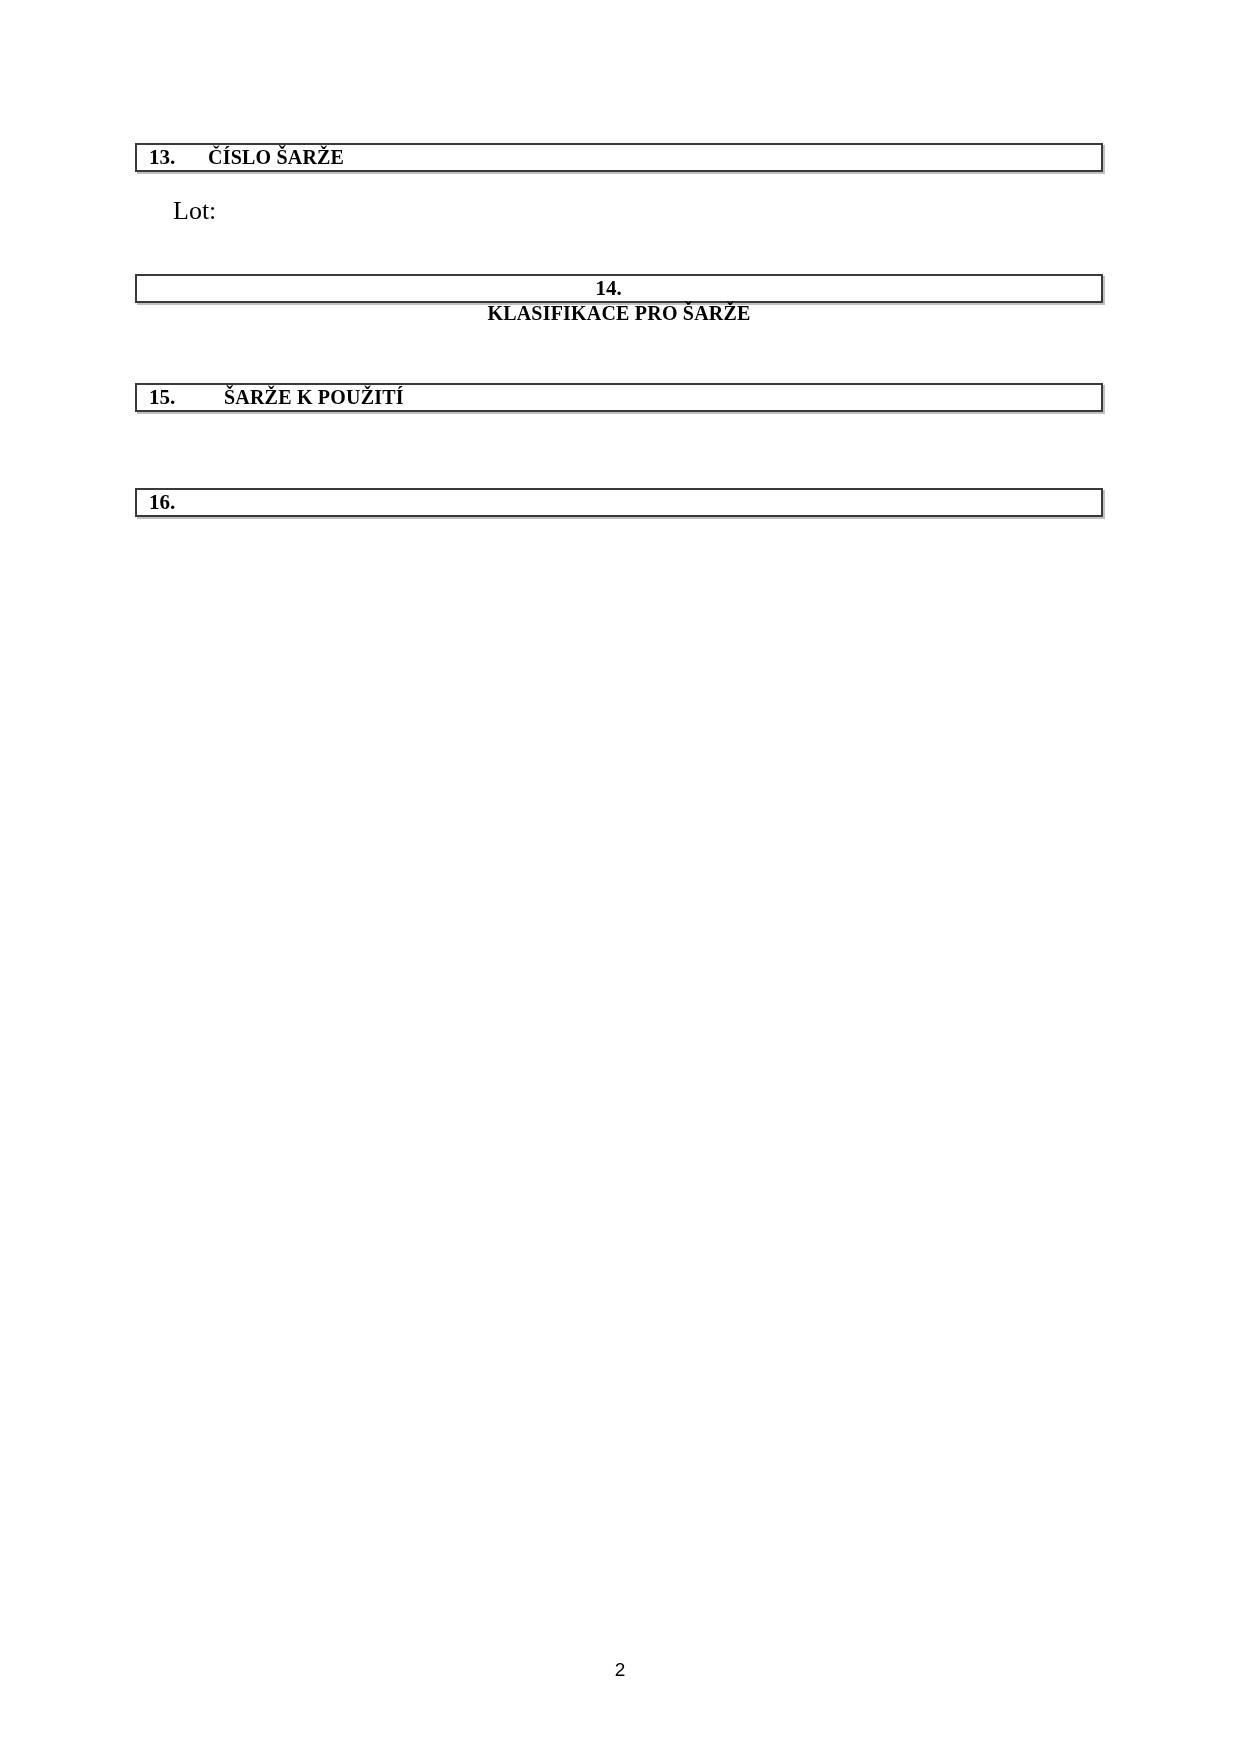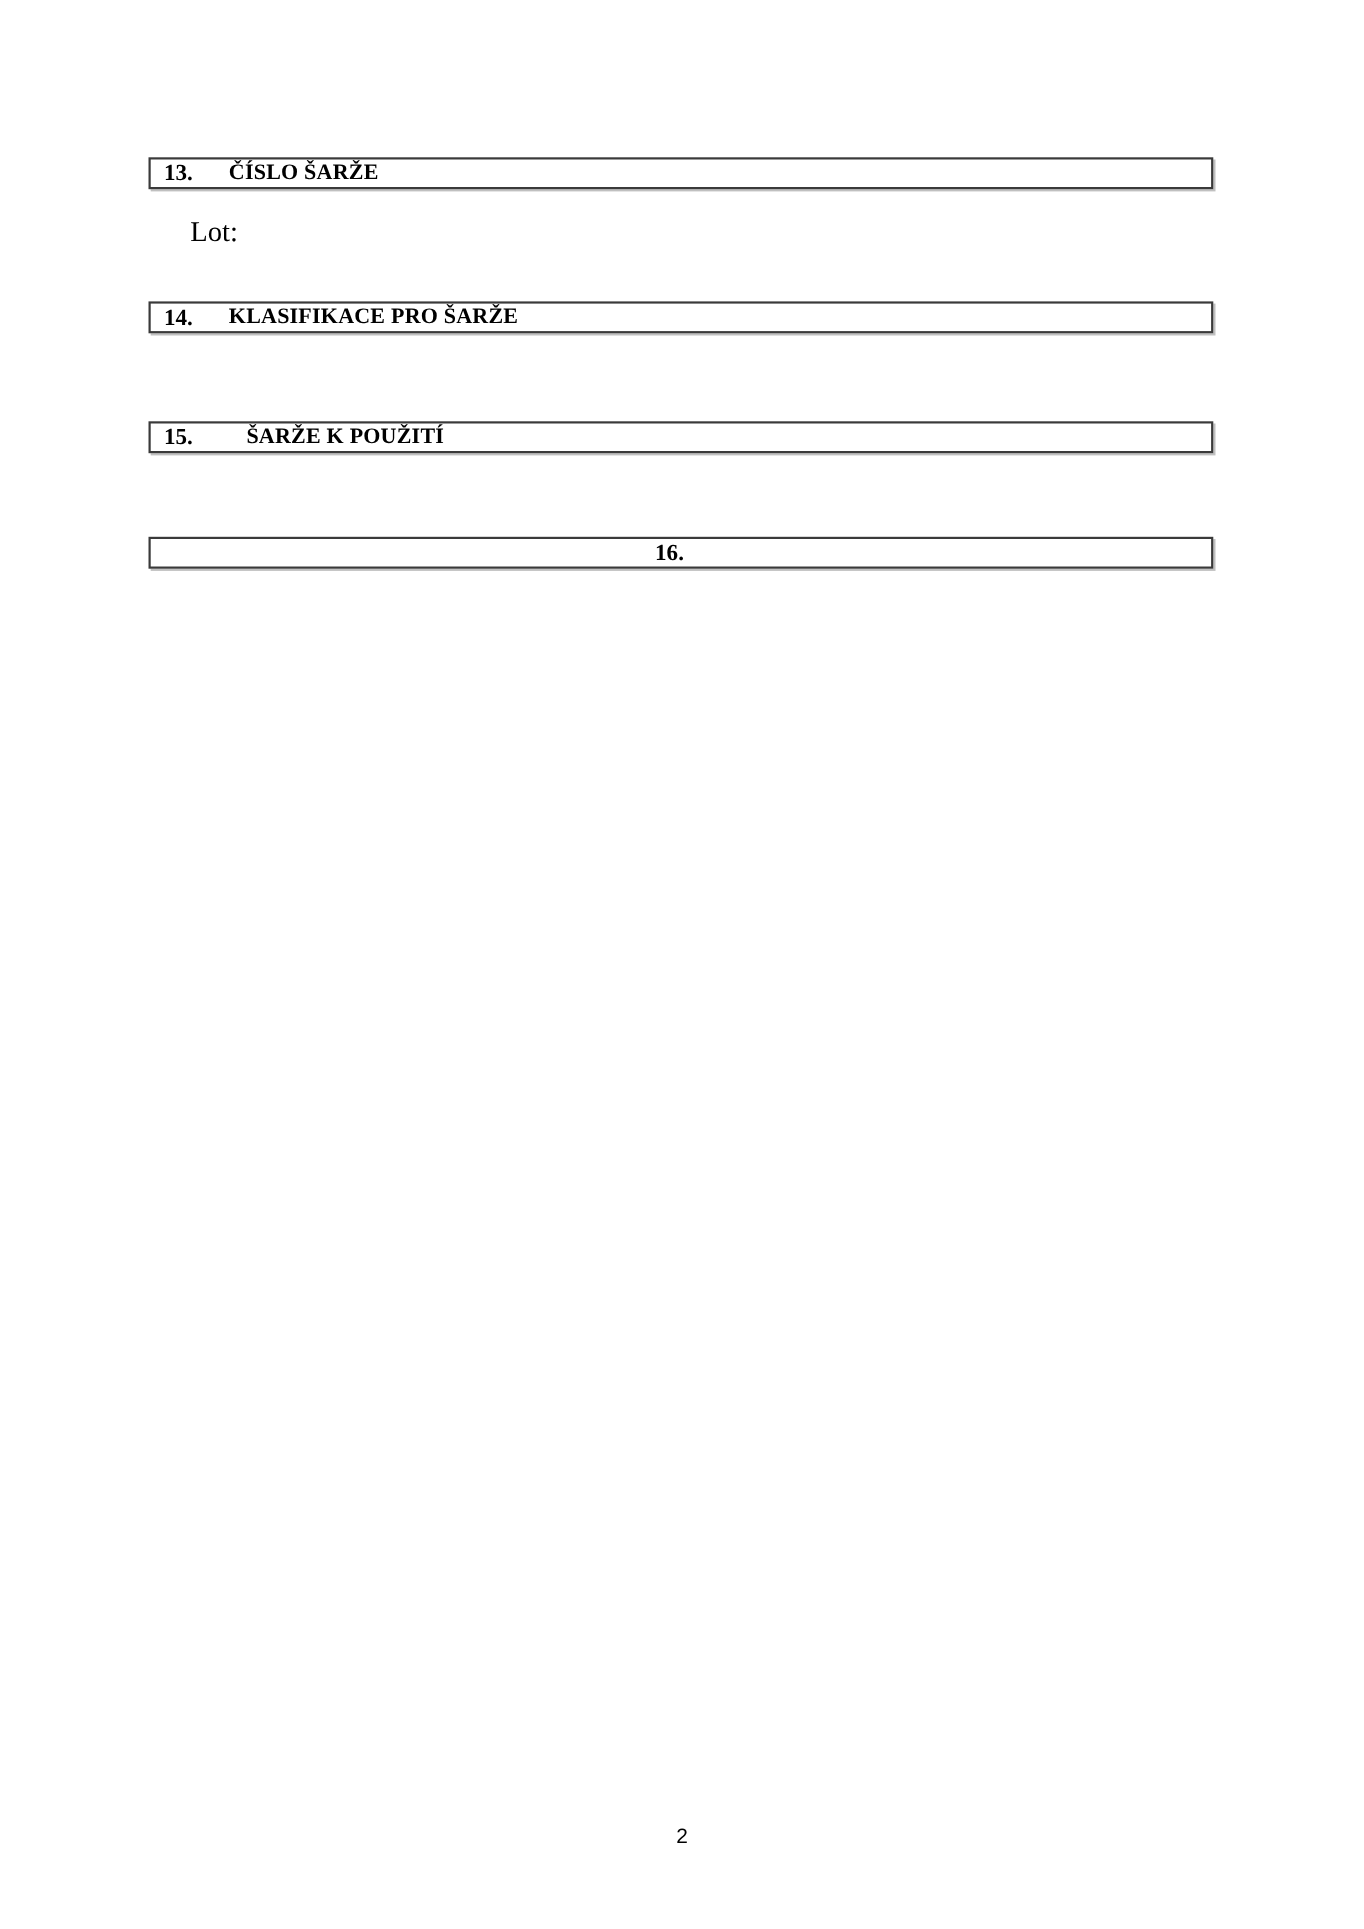--- a/index.html
+++ b/index.html
@@ -48,24 +48,24 @@
   .para {
     position: absolute;
     left: 147px;
     font-size: 26px;
     line-height: 27px;
     white-space: nowrap;
     margin-left: 26px;
   }
   #box-13 { top: 143px; }
   #para-lot { top: 197px; }
-  #box-14 { top: 274px; }
+  #box-14 { top: 274px; flex-direction: column; }
   #box-15 { top: 383px; gap: 16px; }
   #para-usage { top: 440px; }
-  #box-16 { top: 488px; flex-direction: column; }
+  #box-16 { top: 488px; }
   .page-number {
     position: absolute;
     top: 1659px;
     left: 0;
     width: 100%;
     text-align: center;
     font-family: "Liberation Sans", sans-serif;
     font-size: 19px;
     line-height: 22px;
   }

